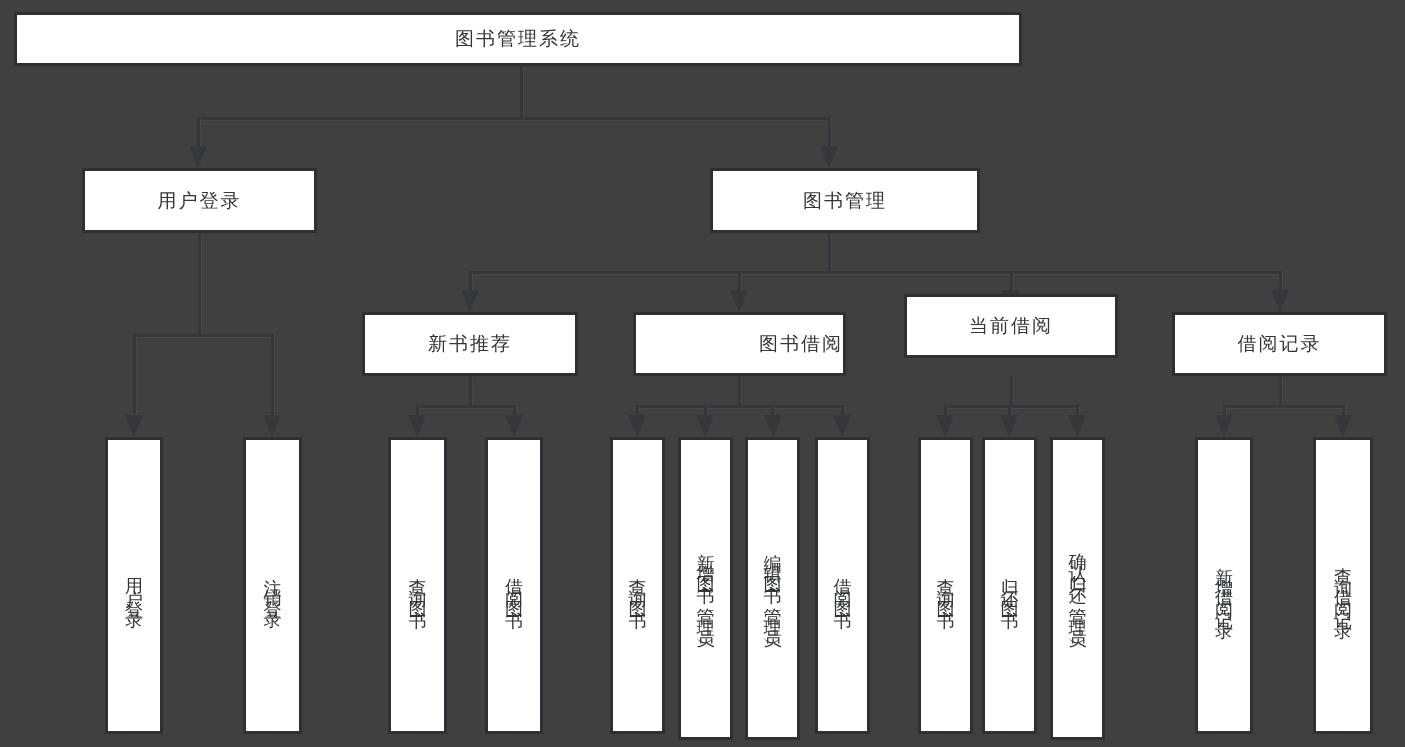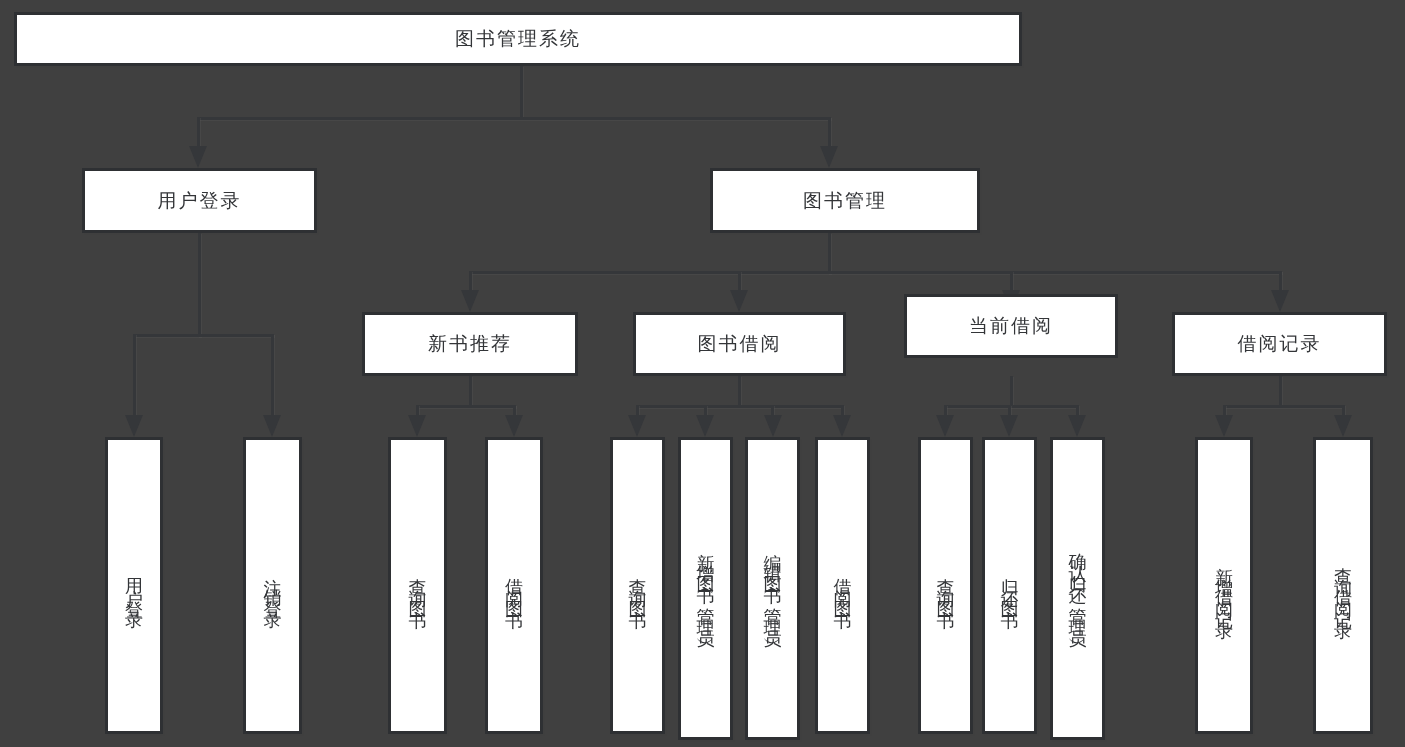--- a/index.html
+++ b/index.html
@@ -99,21 +99,21 @@
   <div class="vline" style="left:738px; top:271px; height:24px;"></div>
   <div class="arrow" style="left:730px; top:290px;"></div>
   <div class="vline" style="left:1010px; top:271px; height:24px;"></div>
   <div class="arrow" style="left:1002px; top:290px;"></div>
   <div class="vline" style="left:1279px; top:271px; height:24px;"></div>
   <div class="arrow" style="left:1271px; top:290px;"></div>
 
   <div class="box" style="left:362px; top:312px; width:216px; height:64px;">
     <span class="hlabel">新书推荐</span>
   </div>
-  <div class="box" style="left:633px; top:312px; width:213px; height:64px;">
+  <div class="box" style="left:633px; top:312px; width:213px; height:64px;justify-content:flex-end;">
     <span class="hlabel">图书借阅</span>
   </div>
   <div class="box" style="left:904px; top:294px; width:214px; height:64px;">
     <span class="hlabel">当前借阅</span>
   </div>
   <div class="box" style="left:1172px; top:312px; width:215px; height:64px;">
     <span class="hlabel">借阅记录</span>
   </div>
 
   <div class="vline" style="left:469px; top:376px; height:31px;"></div>

